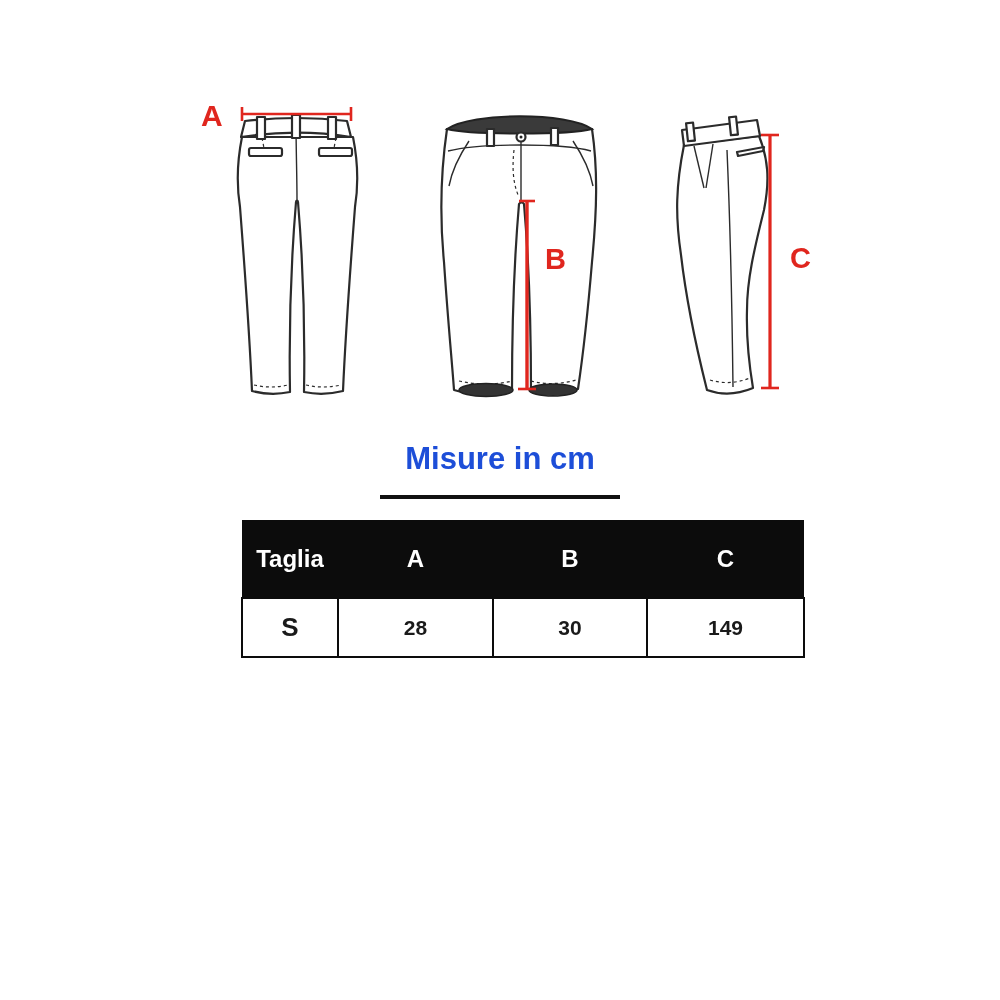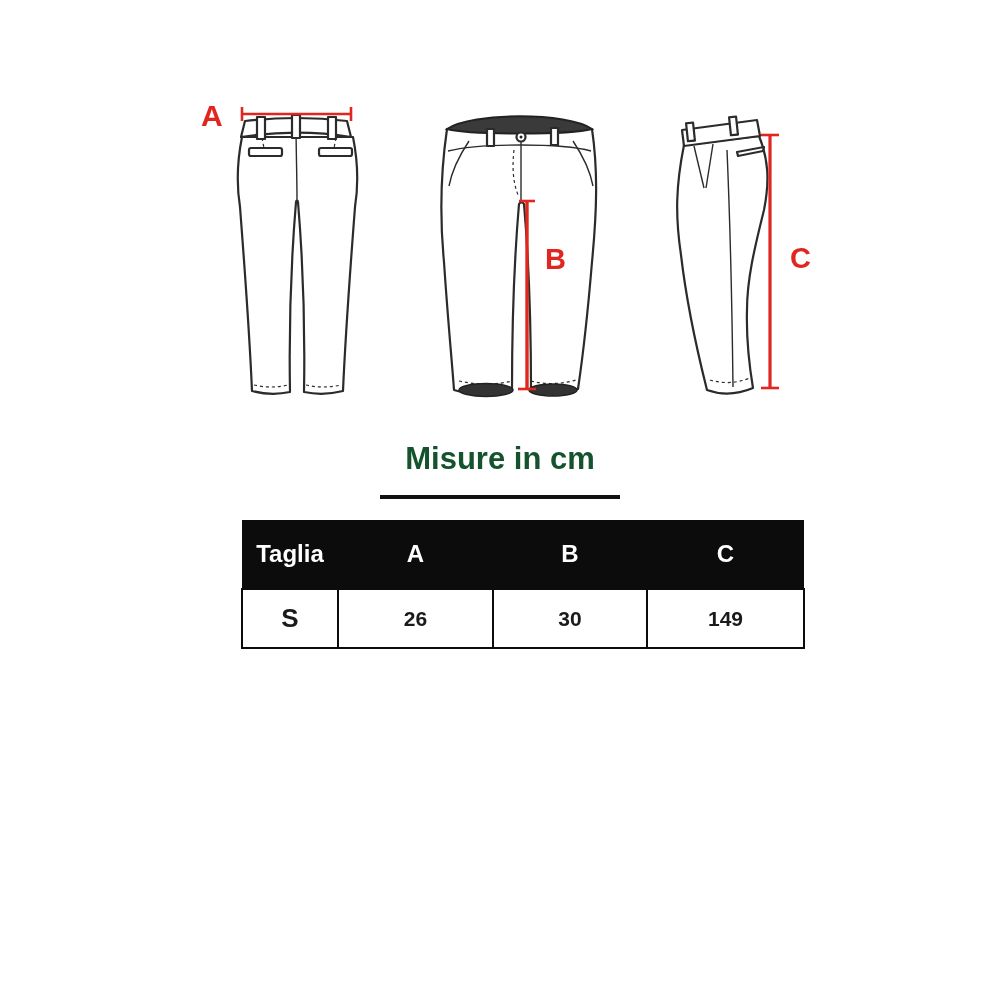--- a/index.html
+++ b/index.html
@@ -12,30 +12,30 @@
   svg .dashed { fill:none; stroke:#2b2b2b; stroke-width:1.2; stroke-dasharray:3 3; }
   svg .dark   { fill:#3a3a3a; stroke:#222222; stroke-width:2; }
   svg .hemfill{ fill:#333333; stroke:#222222; stroke-width:1.5; }
   svg .red    { stroke:#e0261e; }
   .measure-label {
     position:absolute; color:#e0261e; font-weight:bold; font-size:29px;
     line-height:1; letter-spacing:0;
   }
   .page-title {
     position:absolute; left:0; top:441px; width:1000px; text-align:center;
-    font-size:31px; font-weight:bold; color:#14532d;
+    font-size:31px; font-weight:bold; color:#1d4ed8;
   }
   .title-underline {
     position:absolute; left:380px; top:495px; width:240px; height:4px; background:#111111;
   }
   table.size-table {
     position:absolute; left:241px; top:520px; width:562px;
     border-collapse:collapse; table-layout:fixed;
   }
-  table.size-table thead tr { height:69px; background:#0c0c0c; }
+  table.size-table thead tr { height:78px; background:#0c0c0c; }
   table.size-table thead th { color:#ffffff; font-size:24px; font-weight:bold; text-align:center; }
   table.size-table tbody tr { height:59px; background:#ffffff; }
   table.size-table tbody td {
     border:2px solid #0c0c0c; text-align:center; vertical-align:middle;
     font-weight:bold; color:#1a1a1a; font-size:21px;
   }
   table.size-table tbody td.size-cell { font-size:26px; }
 </style>
 </head>
 <body>
@@ -185,20 +185,20 @@
       <tr>
         <th>Taglia</th>
         <th>A</th>
         <th>B</th>
         <th>C</th>
       </tr>
     </thead>
     <tbody>
       <tr>
         <td class="size-cell">S</td>
-        <td>26</td>
+        <td>28</td>
         <td>30</td>
         <td>149</td>
       </tr>
     </tbody>
   </table>
 
 </div>
 
 </body></html>

